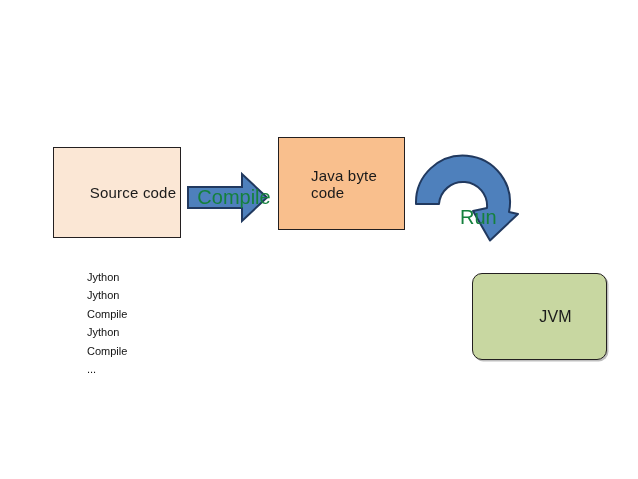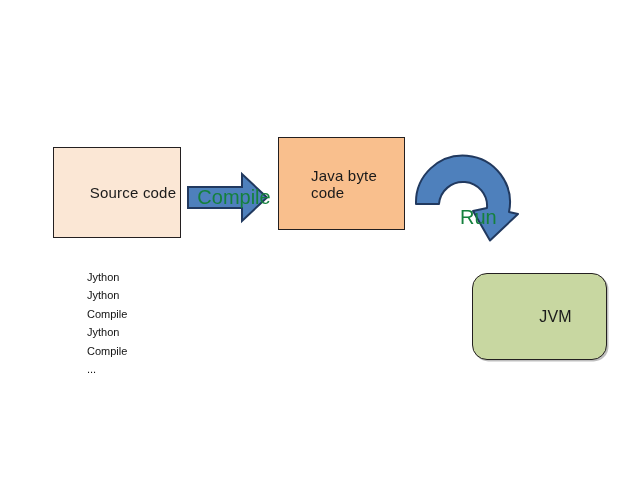--- a/index.html
+++ b/index.html
@@ -34,21 +34,21 @@
     left: 53px; top: 147px; width: 128px; height: 91px;
     background: #fbe7d5;
   }
   #bytecode-box {
     left: 278px; top: 137px; width: 127px; height: 93px;
     background: #f9bf8d;
   }
   #jvm-box {
     left: 472px; top: 273px; width: 135px; height: 87px;
     background: #c8d7a1;
-    border-radius: 15px;
+    border-radius: 10px;
     border-width: 1.5px;
     box-shadow: 1.5px 1.5px 0 rgba(110,110,110,0.45);
     font-size: 16px;
   }
 
   
   #arrow-layer {
     position: absolute;
     left: 0; top: 0;
     width: 638px;

